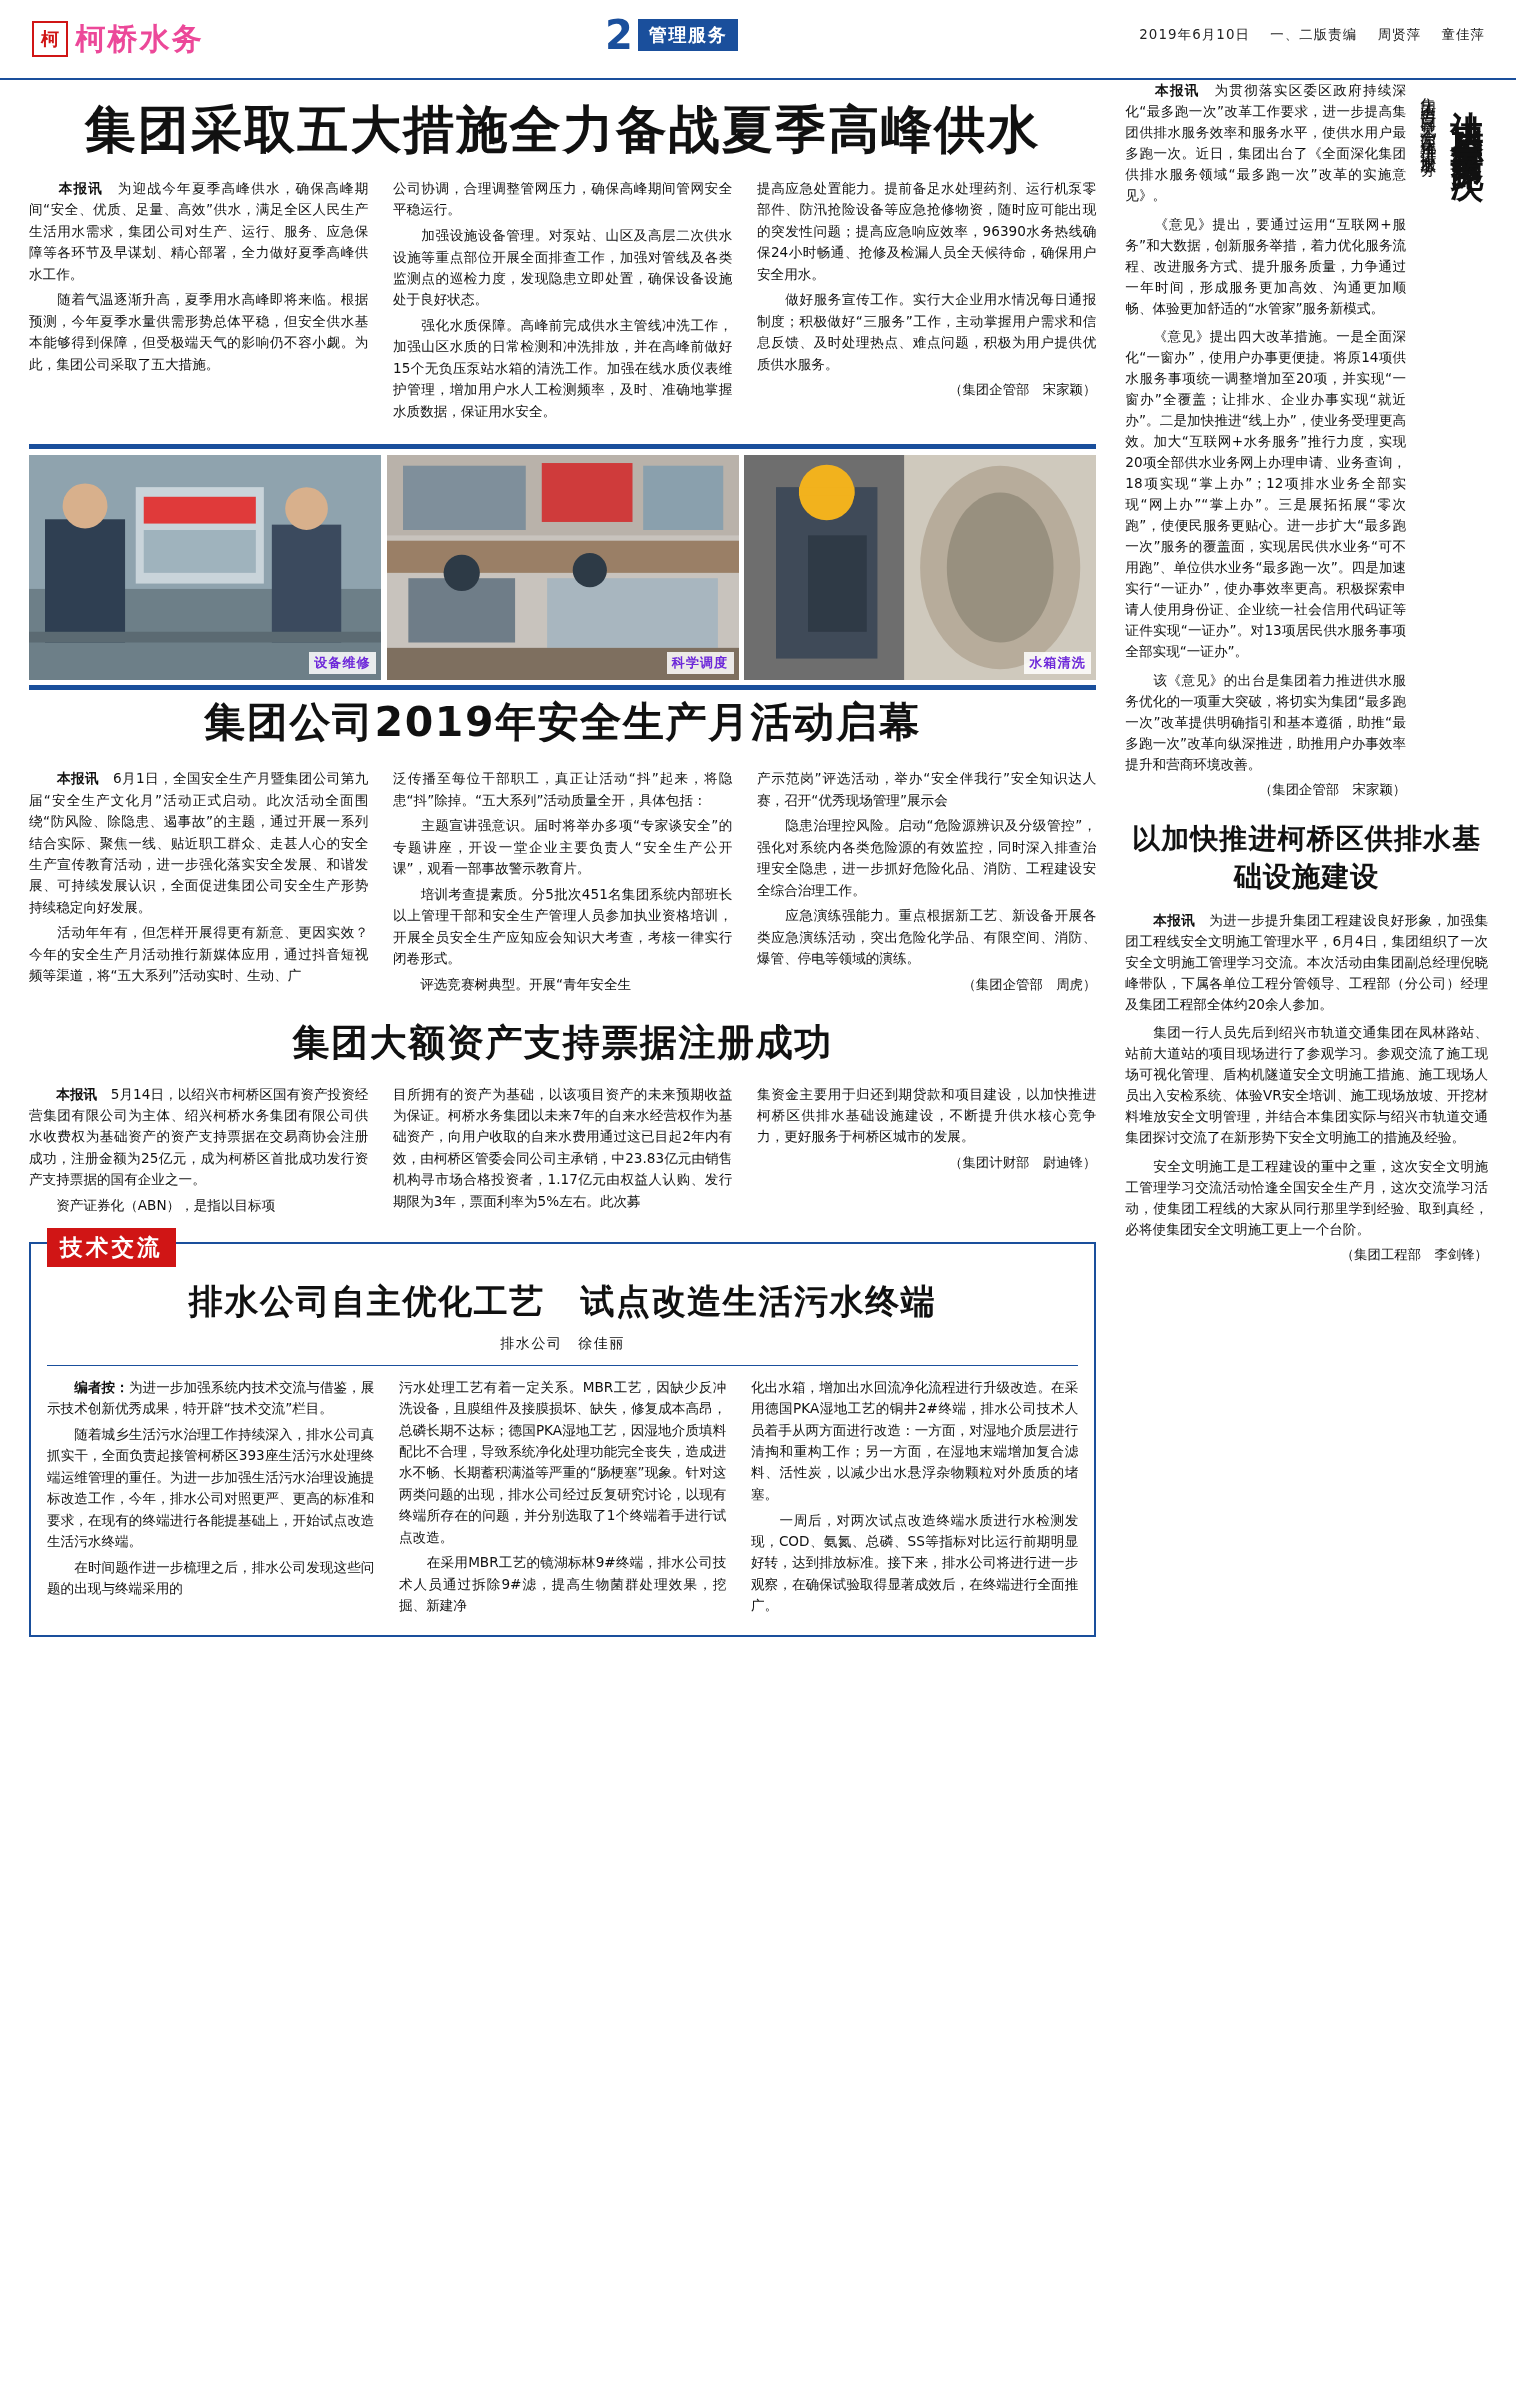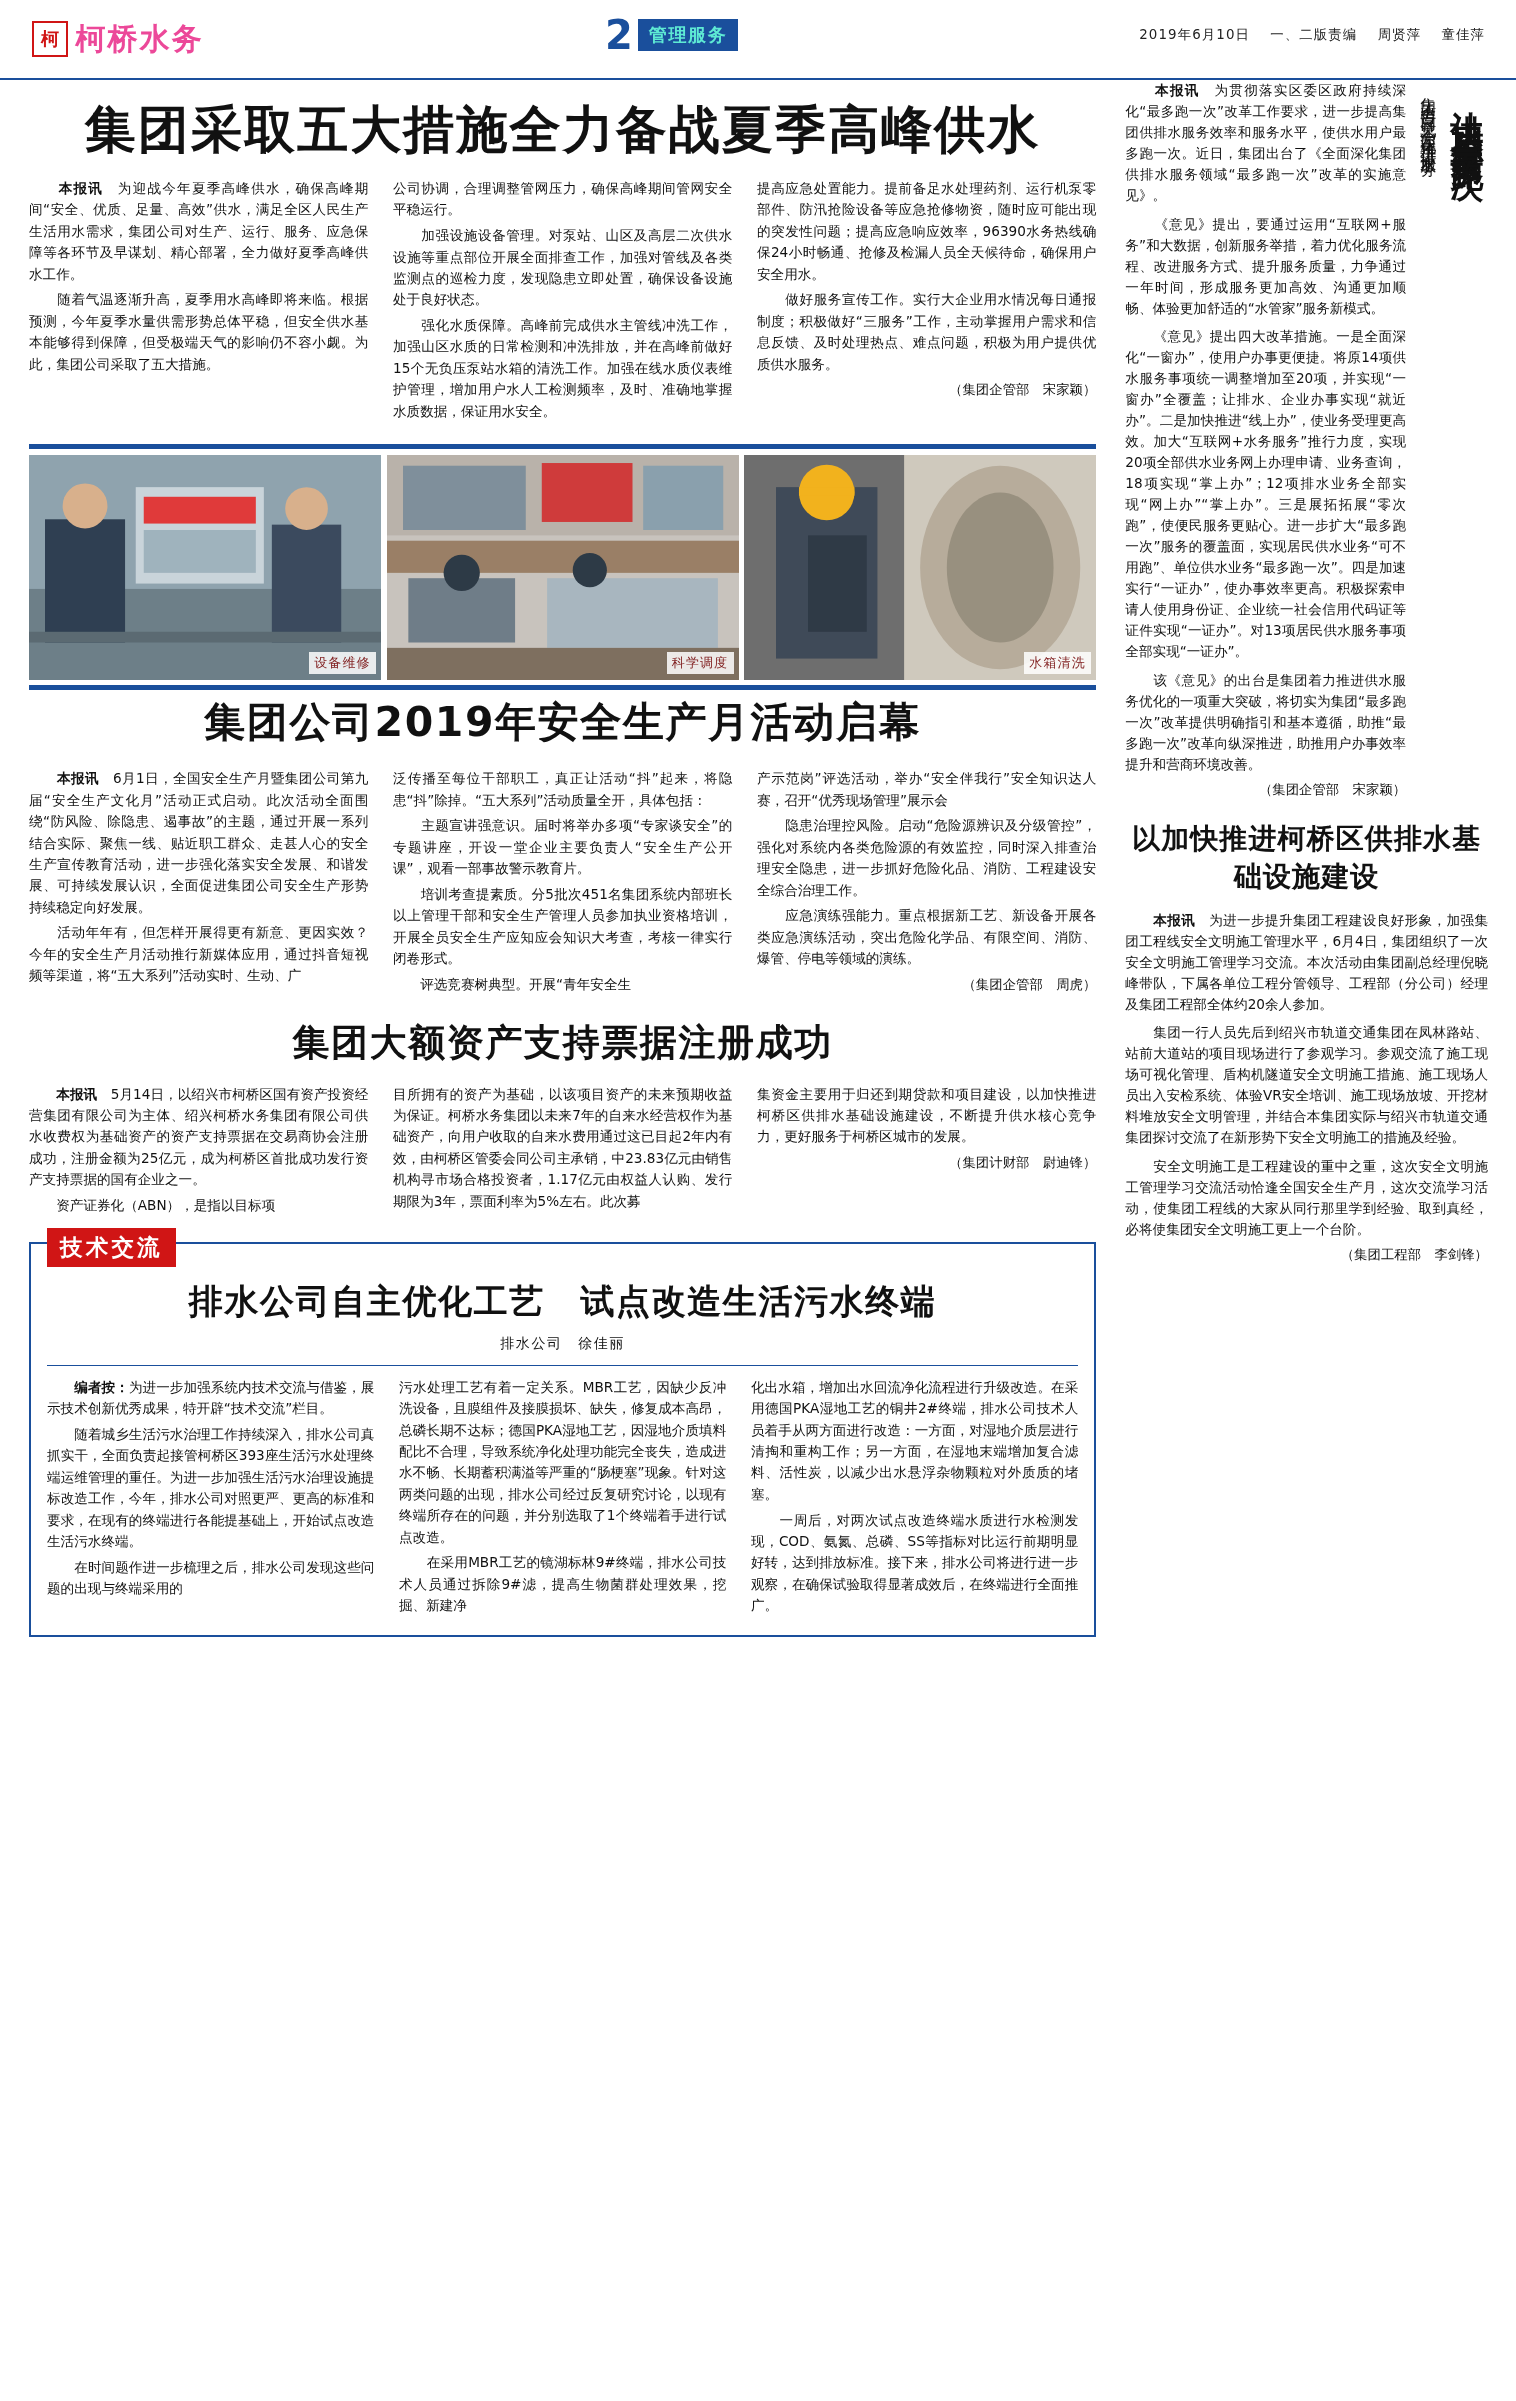--- a/index.html
+++ b/index.html
@@ -6,21 +6,21 @@
   body{width:1517px;height:2401px;font-family:"DejaVu Sans","Liberation Sans",sans-serif;color:#111;}
   .page{position:relative;width:1517px;height:2401px;padding:0;box-sizing:border-box;background:#fff;}
 
   
   .masthead{position:relative;height:80px;border-bottom:2.7px solid #1a4f9c;display:flex;align-items:center;padding:0 32px;box-sizing:border-box;}
   .logo-box{display:flex;align-items:center;gap:7.5px;}
   .logo-mark{width:32px;height:32px;border:2.7px solid #d01515;display:flex;align-items:center;justify-content:center;font-size:18px;color:#d01515;font-weight:bold;font-family:"DejaVu Sans",sans-serif;}
   .logo-text{font-size:30px;font-weight:bold;color:#ec4899;letter-spacing:2.1px;font-family:"DejaVu Sans",sans-serif;}
   .page-num-block{position:absolute;left:605px;top:15px;display:flex;align-items:center;gap:5.3px;}
   .page-num{font-size:40px;font-weight:bold;color:#1a4f9c;line-height:1;font-family:"DejaVu Sans",sans-serif;}
-  .section-tag{background:#1a4f9c;color:#5eead4;font-size:18px;font-weight:bold;padding:4.3px 10.7px;letter-spacing:1.6px;}
+  .section-tag{background:#1a4f9c;color:#ffffff;font-size:18px;font-weight:bold;padding:4.3px 10.7px;letter-spacing:1.6px;}
   .issue-line{position:absolute;right:32px;top:26px;font-size:13.4px;color:#222;letter-spacing:1.1px;}
   .issue-line span{margin-left:15px;}
   .col-text{font-size:13.6px;line-height:21.4px;text-align:justify;color:#111;}
   .byline{text-align:right;font-size:13.4px;margin-top:6.4px;}
 
   
   .body-wrap{display:flex;padding:0 29px;box-sizing:border-box;}
   .left-zone{width:1086px;}
   .right-zone{width:369px;margin-left:29px;}
 
@@ -29,21 +29,21 @@
   .hl2{font-size:41px;font-weight:bold;text-align:center;letter-spacing:1.6px;margin:5.3px 0 18px;}
   .hl3{font-size:37px;font-weight:bold;text-align:center;letter-spacing:1.6px;margin:18px 0 16px;}
   .kicker{font-size:24.6px;font-weight:bold;text-align:center;letter-spacing:11.8px;margin:16px 0 3.2px;}
 
   .cols3{display:flex;gap:24.6px;}
   .cols3 > div{flex:1;}
 
   
   .photos{display:flex;gap:5.3px;margin:18px 0 0;border-top:5.3px solid #1a4f9c;border-bottom:5.3px solid #1a4f9c;padding:5.3px 0;background:#fff;}
   .photo{position:relative;height:225px;flex:1;overflow:hidden;}
-  .cap{position:absolute;right:5.3px;bottom:5.3px;background:rgba(255,255,255,.85);font-size:13px;padding:2.1px 5.3px;letter-spacing:1.1px;color:#7f1d1d;font-weight:normal;}
+  .cap{position:absolute;right:5.3px;bottom:5.3px;background:rgba(255,255,255,.85);font-size:13px;padding:2.1px 5.3px;letter-spacing:1.1px;color:#6d28d9;font-weight:bold;}
 
   
   .vhead{display:flex;flex-direction:row-reverse;justify-content:flex-start;gap:7.5px;margin:5.3px 0 14px;}
   .vhead .v-main{writing-mode:vertical-rl;font-size:33px;font-weight:bold;letter-spacing:5.3px;line-height:1.25;height:546px;}
   .vhead .v-sub{writing-mode:vertical-rl;font-size:16px;letter-spacing:3.2px;line-height:1.4;height:546px;color:#111;}
 
   .rzone-text{font-size:13.6px;line-height:21px;text-align:justify;}
 
   .right-hl{font-size:28px;font-weight:bold;text-align:center;line-height:1.35;letter-spacing:1.1px;margin:21.4px 0 14px;}
 

